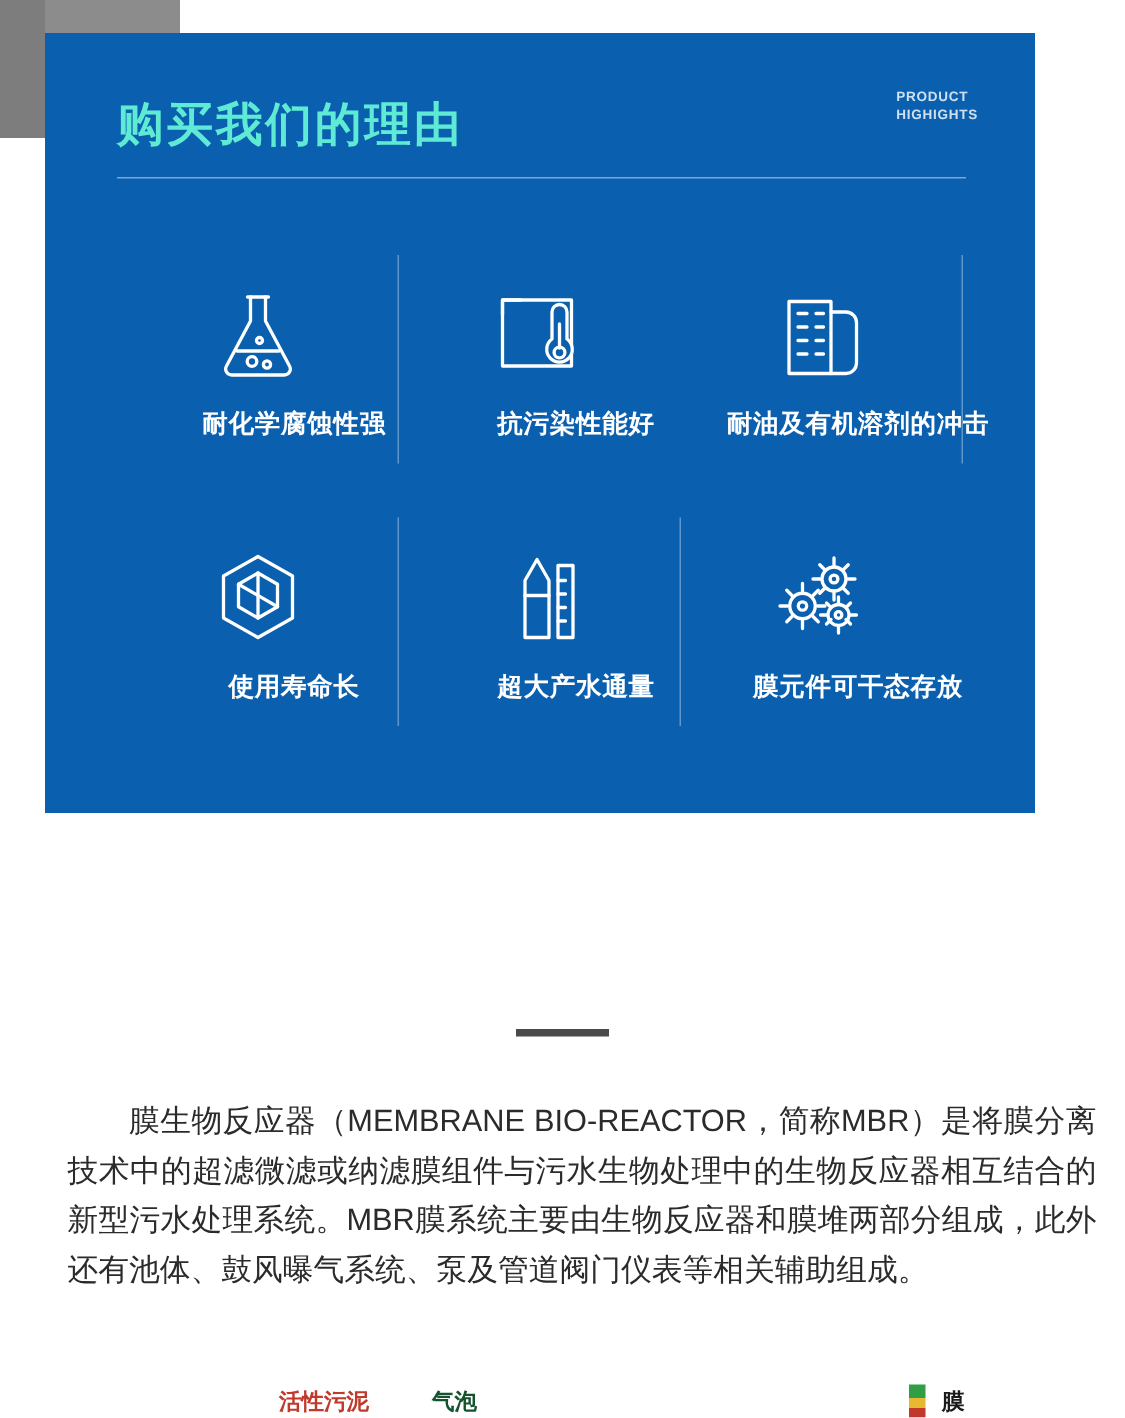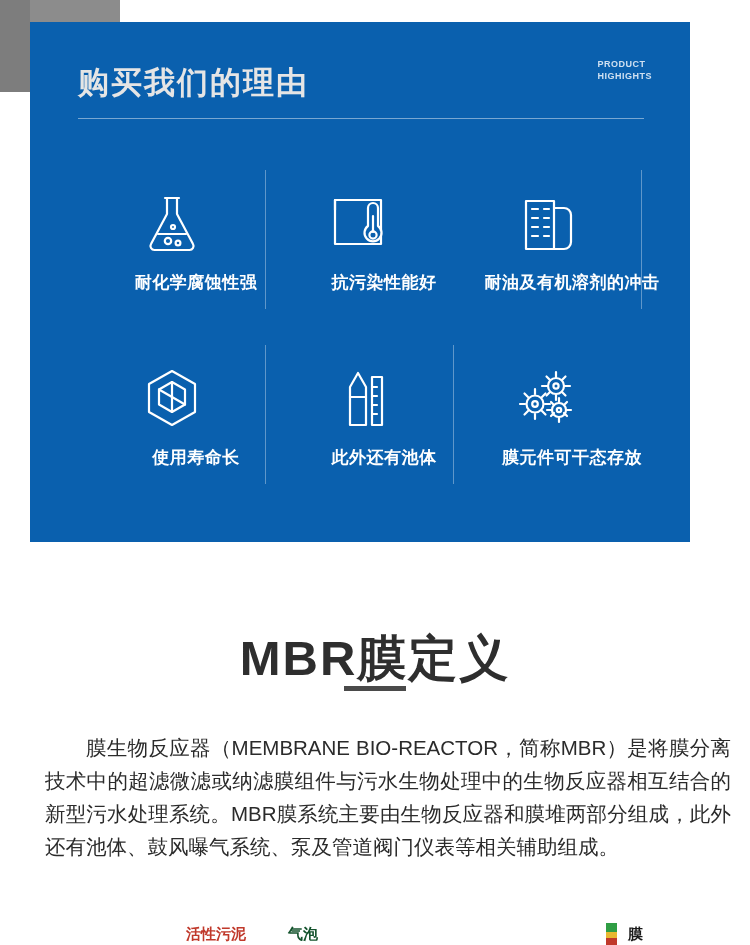--- a/index.html
+++ b/index.html
@@ -51,21 +51,21 @@
     padding: 0;
   }
   .hl-header {
     position: relative;
     height: 78px;
   }
   .hl-title {
     position: absolute;
     left: 48px;
     top: 40px;
-    color: #e5e5e5;
+    color: #5eead4;
     font-size: 31px;
     font-weight: bold;
     letter-spacing: 2px;
     white-space: nowrap;
   }
   .hl-eyebrow {
     position: absolute;
     right: 38px;
     top: 36px;
     text-align: left;
@@ -265,21 +265,21 @@
 
       <div class="cell sep-right">
         <div class="icon">
           <svg width="56" height="62" viewBox="0 0 56 62" fill="none" stroke="#ffffff" stroke-width="2.2" stroke-linecap="round" stroke-linejoin="round">
             <path d="M18 20 L26 6 L34 20 v38 h-16 z"></path>
             <path d="M18 30 h16"></path>
             <path d="M40 10 h10 v48 h-10 z"></path>
             <path d="M40 20 h5 M40 29 h5 M40 38 h5 M40 47 h5"></path>
           </svg>
         </div>
-        <div class="caption">此外还有池体</div>
+        <div class="caption">超大产水通量</div>
       </div>
 
       <div class="cell">
         <div class="icon">
           <svg width="66" height="60" viewBox="0 0 66 60" fill="none" stroke="#ffffff" stroke-width="2.2" stroke-linecap="round" stroke-linejoin="round">
             <circle cx="41" cy="18" r="8"></circle>
             <circle cx="41" cy="18" r="2.6"></circle>
             <path d="M41 4 v5 M41 27 v5 M27 18 h5 M50 18 h5 M31.5 8.5 l3.5 3.5 M47 24 l3.5 3.5 M50.5 8.5 l-3.5 3.5 M35 24 l-3.5 3.5"></path>
             <circle cx="20" cy="36" r="8.5"></circle>
             <circle cx="20" cy="36" r="2.8"></circle>
@@ -288,21 +288,20 @@
             <circle cx="44" cy="42" r="2.2"></circle>
             <path d="M44 30 v4 M44 50 v4 M32 42 h4 M52 42 h4 M36 34 l3 3 M49 45 l3 3 M52 34 l-3 3 M39 45 l-3 3"></path>
           </svg>
         </div>
         <div class="caption">膜元件可干态存放</div>
       </div>
 
     </div>
   </section>
 
-  <h2 class="def-title">MBR膜定义</h2>
   <div class="def-underline"></div>
   <p class="def-body">膜生物反应器（MEMBRANE BIO-REACTOR，简称MBR）是将膜分离技术中的超滤微滤或纳滤膜组件与污水生物处理中的生物反应器相互结合的新型污水处理系统。MBR膜系统主要由生物反应器和膜堆两部分组成，此外还有池体、鼓风曝气系统、泵及管道阀门仪表等相关辅助组成。</p>
 
   <div class="diagram-strip">
     <span class="lbl lbl-sludge">活性污泥</span>
     <span class="lbl lbl-bubble">气泡</span>
     <span class="mem-chip"></span>
     <span class="lbl lbl-mem">膜</span>
   </div>
 

